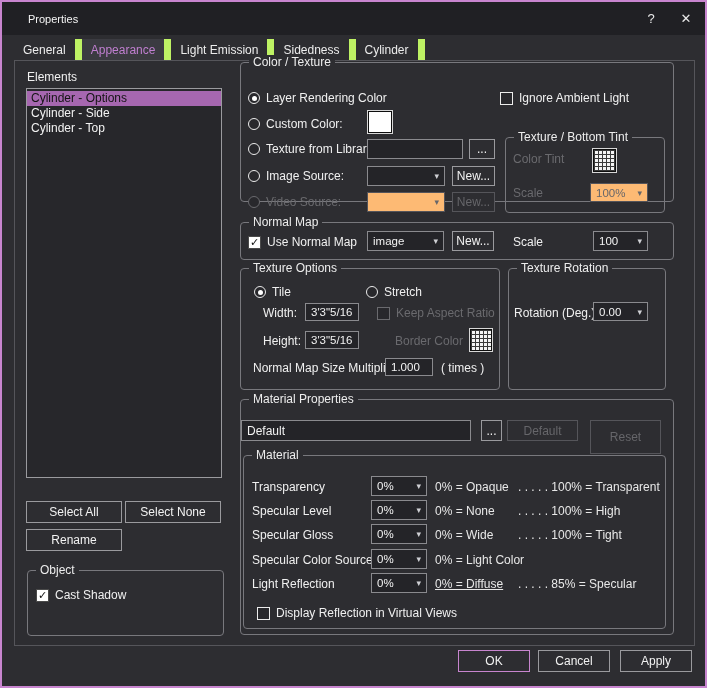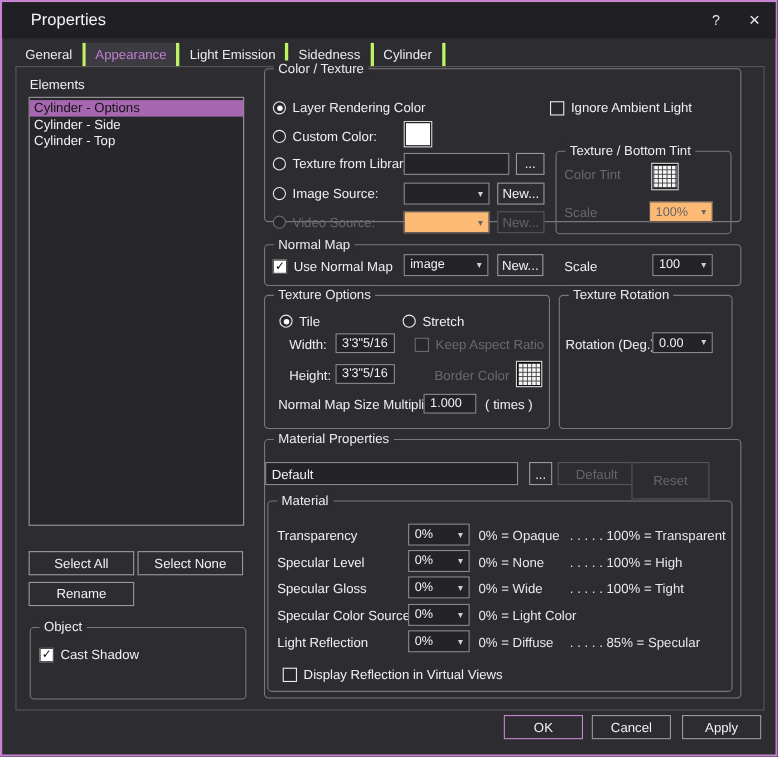--- a/index.html
+++ b/index.html
@@ -7,25 +7,25 @@
     position:relative;width:707px;height:688px;
     background:#2d2d31;
     box-shadow:inset 0 0 0 2px #c885cf;
     font-family:"Liberation Sans","DejaVu Sans",sans-serif;
     font-size:12px;color:#f0f0f0;overflow:hidden;
     -webkit-font-smoothing:antialiased;
   }
   .abs{position:absolute;}
   
   .titlebar{position:absolute;left:2px;top:2px;right:2px;height:33px;background:#202024;}
-  .title-text{position:absolute;left:26px;top:0;height:33px;display:flex;align-items:center;color:#f5f5f5;font-size:15px;}
+  .title-text{position:absolute;left:26px;top:0;height:33px;display:flex;align-items:center;color:#f5f5f5;font-size:11px;}
   .cap-btn{position:absolute;top:0;height:33px;width:20px;display:flex;align-items:center;justify-content:center;color:#e9e9e9;font-size:13px;cursor:default;}
   
   .tabs{position:absolute;left:14px;top:39px;height:22px;display:flex;}
-  .tab{display:flex;align-items:center;padding:0 9px;border-right:3px solid #bef264;color:#ececec;background:transparent;}
+  .tab{display:flex;align-items:center;padding:0 9px;border-right:7px solid #bef264;color:#ececec;background:transparent;}
   .tab.sel{background:#3b3b41;color:#c07fd0;}
   .tabpage{position:absolute;left:14px;top:60px;width:679px;height:584px;border:1px solid #55555a;}
   
   .group{position:absolute;border:1px solid #78787d;border-radius:4px;}
   .grouplab{position:absolute;top:-8px;left:8px;padding:0 4px;background:#2d2d31;color:#ededed;white-space:nowrap;}
   
   .row{position:absolute;display:flex;align-items:center;gap:6px;height:18px;white-space:nowrap;}
   .lbl{white-space:nowrap;}
   .dis, .dis .lbl{color:#6a6a6e;}
   .radio{width:12px;height:12px;min-width:12px;border:1px solid #ececec;border-radius:50%;background:#28282c;display:flex;align-items:center;justify-content:center;box-sizing:border-box;}
@@ -197,21 +197,21 @@
     <span>0.00</span>
     <span class="arrow">▾</span>
   </div>
 
   <div class="group" style="left:240px;top:399px;width:432px;height:234px;">
     <div class="grouplab">Material Properties</div>
   </div>
   <div class="field" style="left:241px;top:420px;width:230px;height:21px;font-size:12px;">Default</div>
   <div class="btn" style="left:481px;top:420px;width:21px;height:21px;">...</div>
   <div class="btn disabled" style="left:507px;top:420px;width:71px;height:21px;">Default</div>
-  <div class="btn disabled" style="left:574px;top:420px;width:71px;height:34px;">Reset</div>
+  <div class="btn disabled" style="left:590px;top:420px;width:71px;height:34px;">Reset</div>
 
   <div class="group" style="left:243px;top:455px;width:421px;height:172px;">
     <div class="grouplab">Material</div>
   </div>
 
   <div class="abs" style="left:252px;top:476px;width:408px;height:20px;">
     <span class="abs lbl" style="left:0;top:4px;">Transparency</span>
     <div class="combo" style="left:119px;top:0;width:56px;height:20px;">
       <span>0%</span>
       <span class="arrow">▾</span>
@@ -244,21 +244,21 @@
       <span class="arrow">▾</span>
     </div>
     <span class="desc" style="left:183px;top:4px;">0% = Light Color</span>
   </div>
   <div class="abs" style="left:252px;top:573px;width:408px;height:20px;">
     <span class="abs lbl" style="left:0;top:4px;">Light Reflection</span>
     <div class="combo" style="left:119px;top:0;width:56px;height:20px;">
       <span>0%</span>
       <span class="arrow">▾</span>
     </div>
-    <span class="desc" style="left:183px;top:4px;">0% = Diffuse</span>
+    <span class="desc" style="left:183px;top:4px;text-decoration:underline;">0% = Diffuse</span>
     <span class="desc" style="left:266px;top:4px;">. . . . . 85% = Specular</span>
   </div>
 
   <div class="row" style="left:257px;top:604px;">
     <span class="check"></span>
     <span class="lbl">Display Reflection in Virtual Views</span>
   </div>
 
   <div class="btn accent" style="left:458px;top:650px;width:72px;height:22px;">OK</div>
   <div class="btn" style="left:538px;top:650px;width:72px;height:22px;">Cancel</div>

